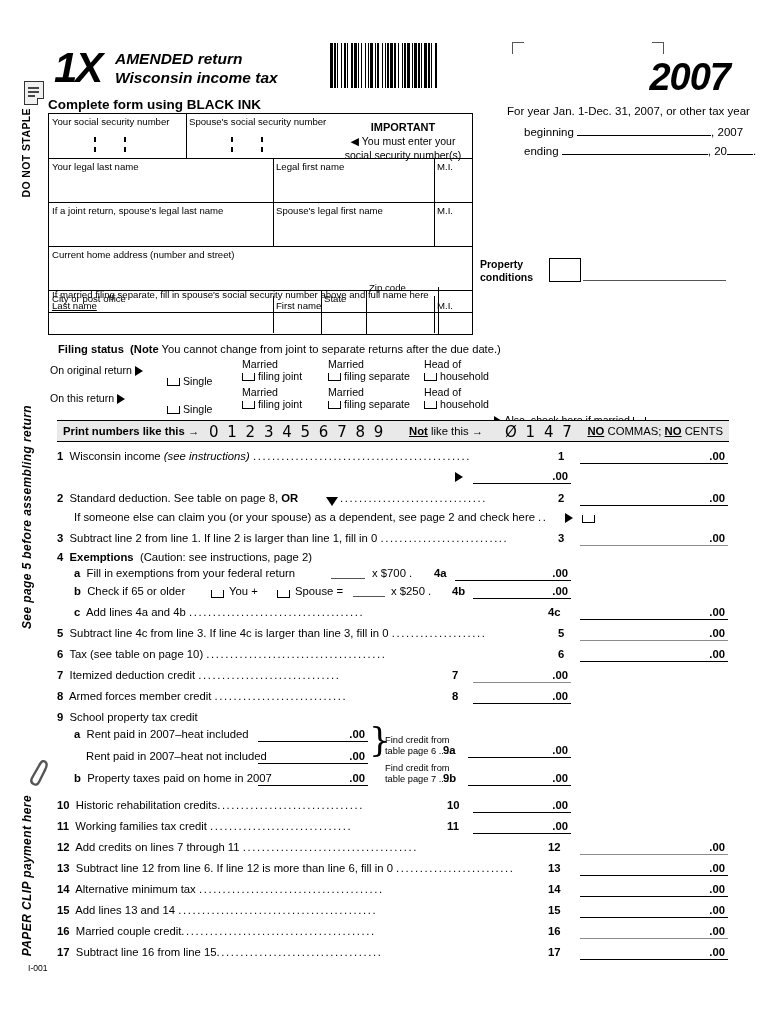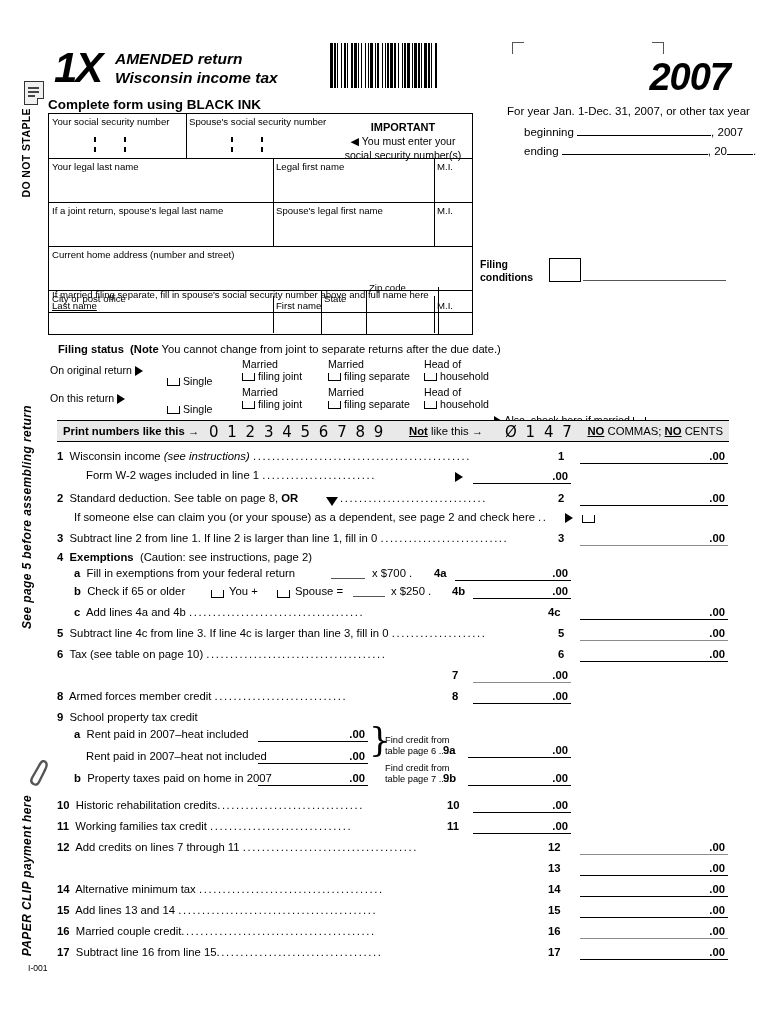--- a/index.html
+++ b/index.html
@@ -262,21 +262,21 @@
   </div>
 
   <div id="important-note">
     <div class="hd">IMPORTANT</div>
     <div><span class="arw">◀</span> <span>You must enter your</span></div>
     <div>social security number(s)</div>
   </div>
 
 
   <div id="special-cond">
-    <div>Filing</div>
+    <div>Property</div>
     <div>conditions</div>
   </div>
   <div id="sc-box"></div>
   <div id="sc-line"></div>
 
   <div id="filing-status-hd">
     <span class="b">Filing status</span>&nbsp;&nbsp;<span class="b">(Note</span> <span>You cannot change from joint to separate returns after the due date.)</span>
   </div>
 
   <div class="fs-row" id="fs-orig">
@@ -333,23 +333,20 @@
     <span class="baddigits">Ø 1 4 7</span>
     <span class="nocommas"><span class="u">NO</span> <span style="font-weight:normal">COMMAS;</span> <span class="u">NO</span> <span style="font-weight:normal">CENTS</span></span>
   </div>
 
   <div class="li" style="left:57px; top:450px;">
     <span class="b">1</span>&nbsp; <span>Wisconsin income</span> <span class="it">(see instructions)</span> <span class="dots">..............................................</span>
   </div>
   <div class="rno" style="left:558px; top:450px;">1</div>
   <div class="amt" style="left:580px; top:449px; width:148px;"><span>.00</span></div>
 
-  <div class="li" style="left:86px; top:469px;">
-    <span>Form W-2 wages included in line 1</span> <span class="dots">........................</span>
-  </div>
   <span class="tri" style="position:absolute; left:455px; top:472px;"></span>
   <div class="amt" style="left:473px; top:469px; width:98px;"><span>.00</span></div>
 
   <div class="li" style="left:57px; top:492px;">
     <span class="b">2</span>&nbsp; <span>Standard deduction. See table on page 8,</span> <span class="b">OR</span>
   </div>
   <div class="abs" style="left:326px; top:497px; width:0;height:0; border-left:6px solid transparent; border-right:6px solid transparent; border-top:9px solid #000;"></div>
   <div class="li" style="left:340px; top:492px;"><span class="dots">...............................</span></div>
   <div class="rno" style="left:558px; top:492px;">2</div>
   <div class="amt" style="left:580px; top:491px; width:148px;"><span>.00</span></div>
@@ -401,20 +398,23 @@
   </div>
   <div class="rno" style="left:558px; top:627px;">5</div>
   <div class="amt gray" style="left:580px; top:626px; width:148px;"><span>.00</span></div>
 
   <div class="li" style="left:57px; top:648px;">
     <span class="b">6</span>&nbsp; <span>Tax (see table on page 10)</span> <span class="dots">......................................</span>
   </div>
   <div class="rno" style="left:558px; top:648px;">6</div>
   <div class="amt" style="left:580px; top:647px; width:148px;"><span>.00</span></div>
 
+  <div class="li" style="left:57px; top:669px;">
+    <span class="b">7</span>&nbsp; <span>Itemized deduction credit</span> <span class="dots">..............................</span>
+  </div>
   <div class="rno" style="left:452px; top:669px;">7</div>
   <div class="amt gray" style="left:473px; top:668px; width:98px;"><span>.00</span></div>
 
   <div class="li" style="left:57px; top:690px;">
     <span class="b">8</span>&nbsp; <span>Armed forces member credit</span> <span class="dots">............................</span>
   </div>
   <div class="rno" style="left:452px; top:690px;">8</div>
   <div class="amt" style="left:473px; top:689px; width:98px;"><span>.00</span></div>
 
   <div class="li" style="left:57px; top:711px;">
@@ -462,20 +462,23 @@
   </div>
   <div class="rno" style="left:447px; top:820px;">11</div>
   <div class="amt" style="left:473px; top:819px; width:98px;"><span>.00</span></div>
 
   <div class="li" style="left:57px; top:841px;">
     <span class="b">12</span>&nbsp; <span>Add credits on lines 7 through 11</span> <span class="dots">.....................................</span>
   </div>
   <div class="rno" style="left:548px; top:841px;">12</div>
   <div class="amt gray" style="left:580px; top:840px; width:148px;"><span>.00</span></div>
 
+  <div class="li" style="left:57px; top:862px;">
+    <span class="b">13</span>&nbsp; <span>Subtract line 12 from line 6. If line 12 is more than line 6, fill in 0</span> <span class="dots">.........................</span>
+  </div>
   <div class="rno" style="left:548px; top:862px;">13</div>
   <div class="amt" style="left:580px; top:861px; width:148px;"><span>.00</span></div>
 
   <div class="li" style="left:57px; top:883px;">
     <span class="b">14</span>&nbsp; <span>Alternative minimum tax</span> <span class="dots">.......................................</span>
   </div>
   <div class="rno" style="left:548px; top:883px;">14</div>
   <div class="amt" style="left:580px; top:882px; width:148px;"><span>.00</span></div>
 
   <div class="li" style="left:57px; top:904px;">

